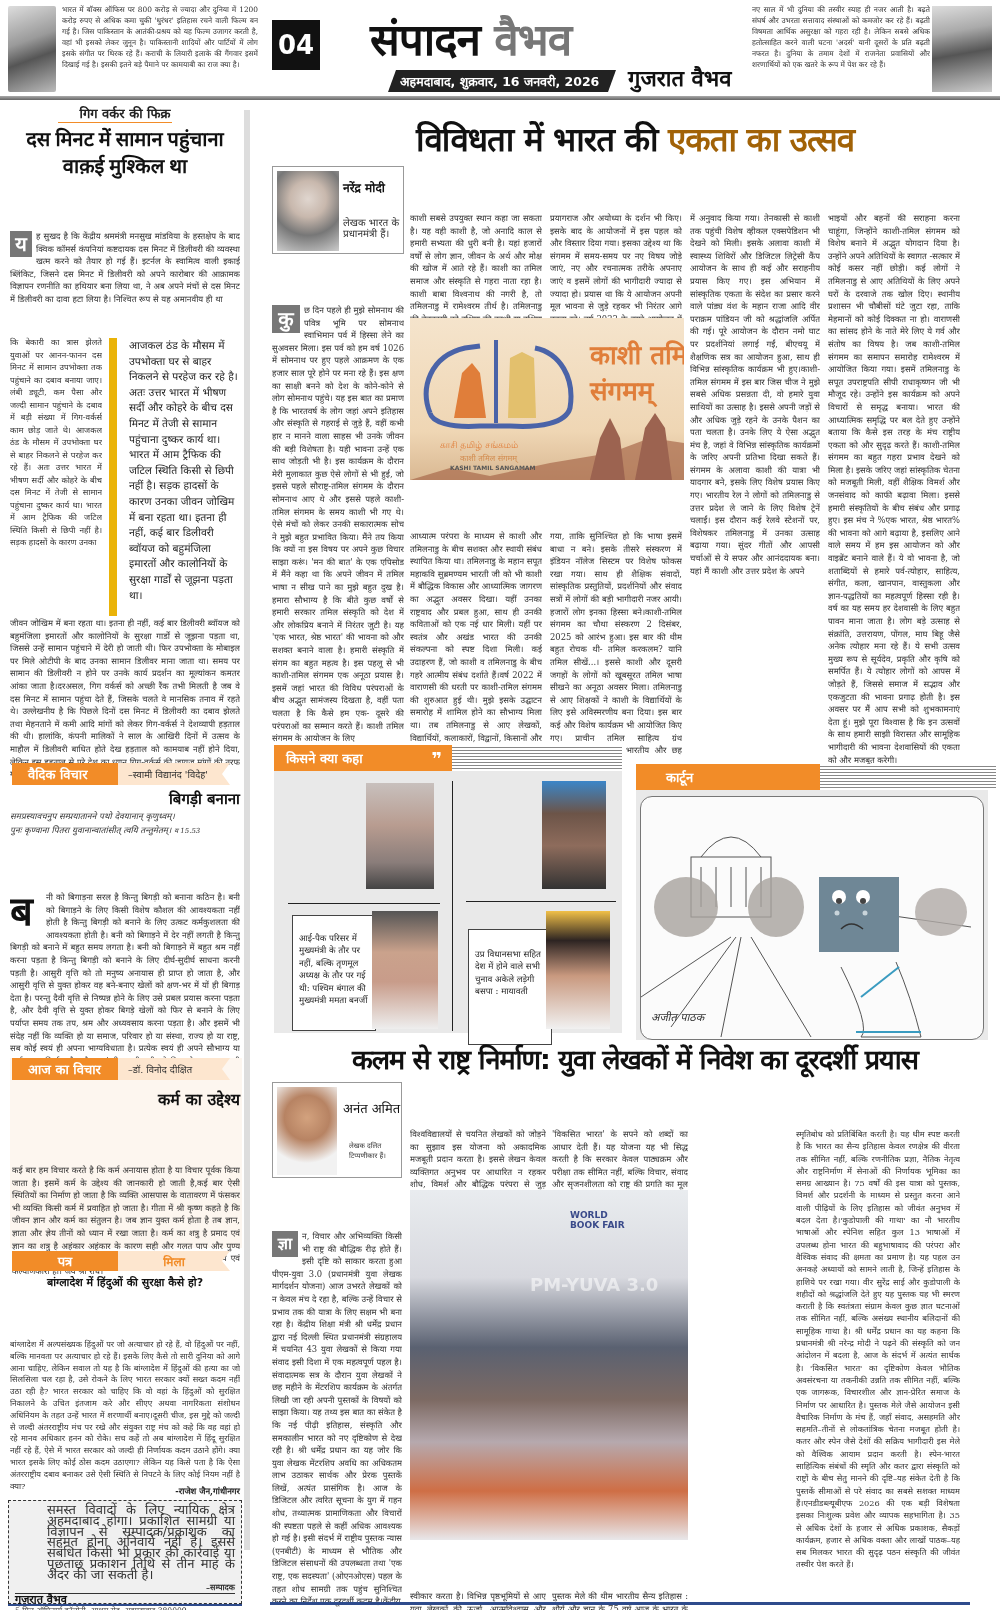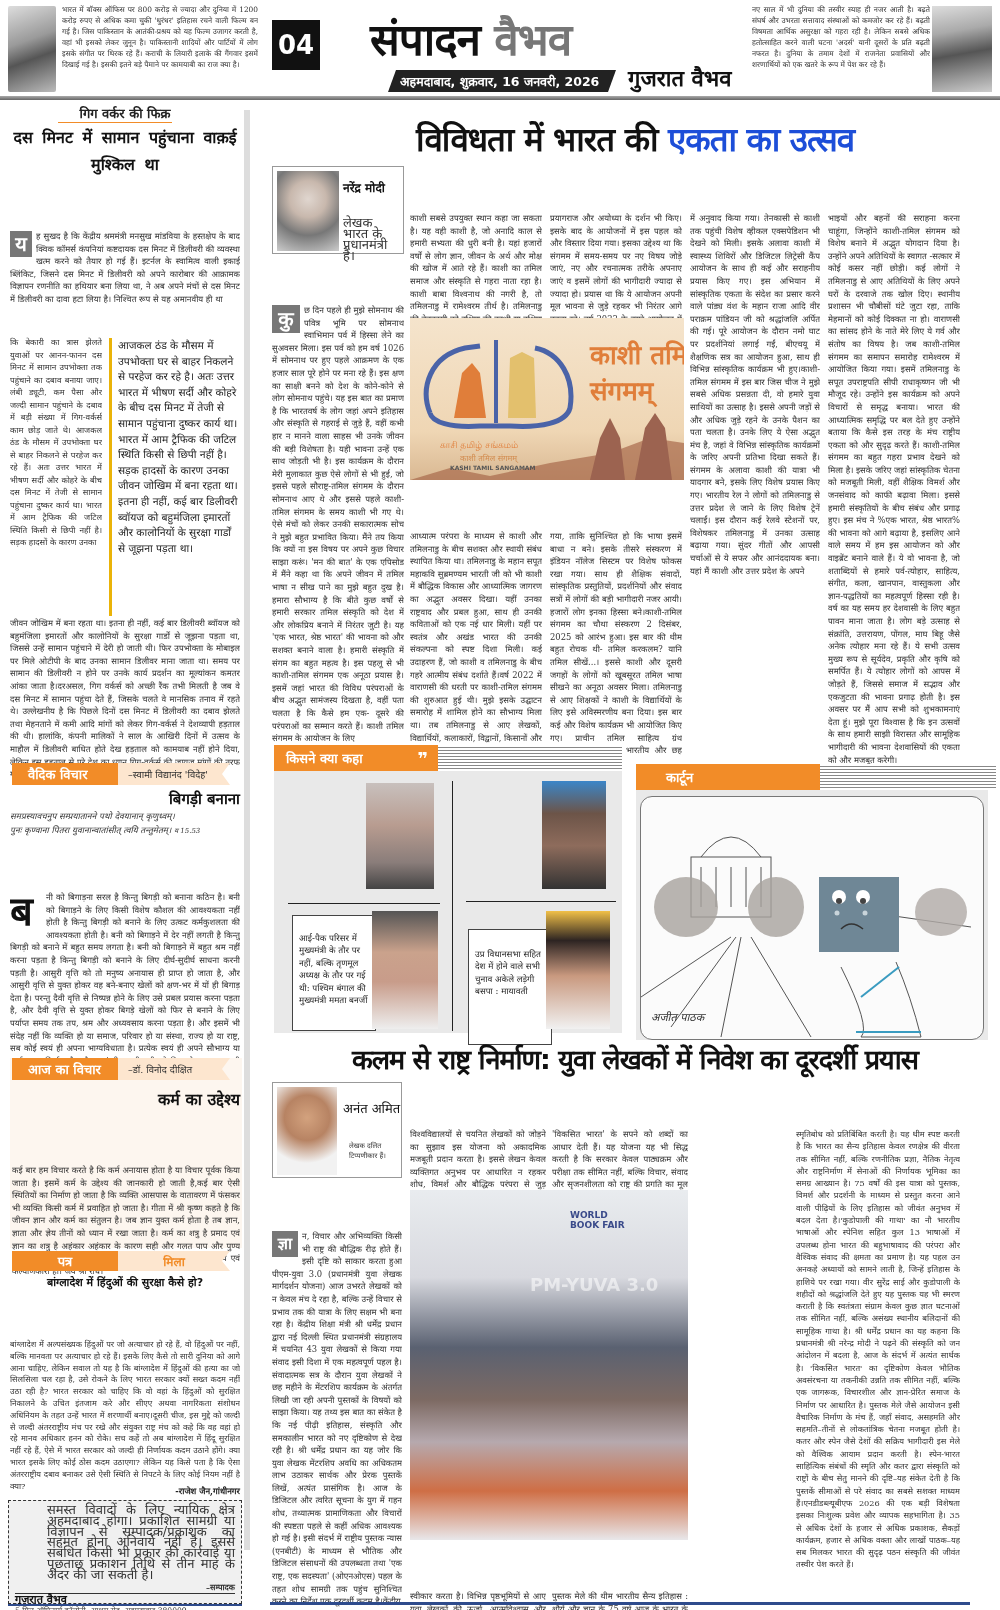--- a/index.html
+++ b/index.html
@@ -19,41 +19,41 @@
   .mh-title .a { color: #111; }
   .mh-title .b { color: #777; }
   .mh-date { position: absolute; left: 388px; top: 70px; width: 228px; height: 22px; background: #222; color: #fff;
              font-family: "DejaVu Sans", sans-serif; font-size: 12.5px; font-weight: bold; display: flex; align-items: center; padding-left: 12px;
              clip-path: polygon(8px 0, 100% 0, calc(100% - 8px) 100%, 0 100%); }
   .mh-brand { position: absolute; left: 628px; top: 62px; font-family: "DejaVu Sans", sans-serif; font-weight: bold; font-size: 22px; color: #111; }
   .mh-rule { position: absolute; left: 0; top: 96px; width: 1000px; height: 4px; background: linear-gradient(#aaa,#666); }
 
   
   .kicker { font-family: "DejaVu Sans", sans-serif; font-size: 13px; font-weight: bold; color: #222; text-align: center; }
-  .headline-l { font-family: Liberation Mono, monospace; font-weight: bold; font-size: 16px; line-height: 27px; text-align: center; color: #111; }
+  .headline-l { font-family: Liberation Serif, serif; font-weight: bold; font-size: 20px; line-height: 27px; text-align: center; color: #111; }
   .dropcap { float: left; background: #777; color: #fff; font-family: "DejaVu Sans", sans-serif; font-weight: bold;
              width: 22px; height: 26px; font-size: 20px; display: flex; align-items: center; justify-content: center; margin: 1px 4px 0 0; }
-  .pullquote { border-left: 3px solid #eab308; padding-left: 6px; font-family: "DejaVu Sans", sans-serif; font-size: 10.5px; line-height: 15.6px; color: #222; }
+  .pullquote { border-left: 8px solid #eab308; padding-left: 12px; font-family: "DejaVu Sans", sans-serif; font-size: 10.5px; line-height: 15.6px; color: #222; }
   .section-bar { display: flex; height: 22px; text-align: right; }
   .section-bar .lab { background: #f28c28; color: #fff; font-family: "DejaVu Sans", sans-serif; font-weight: bold; font-size: 13px; display: flex; align-items: center; padding-left: 16px; }
   .section-bar .by { background: #fde6cf; color: #333; font-family: "DejaVu Sans", sans-serif; font-size: 9.5px; display: flex; align-items: center; padding-left: 10px;
                      clip-path: polygon(0 0, 100% 0, calc(100% - 8px) 50%, 100% 100%, 0 100%); }
   .sub-head { font-family: "DejaVu Sans", sans-serif; font-weight: bold; font-size: 15px; text-align: right; color: #111; }
   .shloka { font-style: italic; font-size: 8.6px; line-height: 14px; color: #333; }
   .bigcap { float: left; font-family: "DejaVu Sans", sans-serif; font-weight: bold; font-size: 40px; line-height: 40px; width: 30px; margin-right: 6px; color: #111; }
   .rule-v { position: absolute; background: #aaa; width: 1px; }
 
   
   .main-head { position: absolute; left: 270px; top: 116px; width: 730px; text-align: center; font-family: "DejaVu Sans", sans-serif; font-weight: bold; font-size: 33px; letter-spacing: -1px; }
   .main-head .a { color: #111; }
-  .main-head .b { color: #1d4ed8; margin-top: 16px; }
+  .main-head .b { color: #a16207; margin-top: 16px; }
   .author-box { border: 1px solid #999; background: #fff; }
   .author-photo { background: radial-gradient(circle at 50% 35%, #e0d6cf 0%, #c8b8ad 30%, #777 60%, #ccc 100%); }
   .author-name { font-family: "DejaVu Sans", sans-serif; font-weight: bold; font-size: 12px; color: #111; }
-  .author-note { font-size: 13px; line-height: 11px; color: #333; }
+  .author-note { font-size: 10px; line-height: 11px; color: #333; }
   .kashi-img { background: linear-gradient(#f5e4cc, #efd6b4 70%, #d9b892); border: none; }
 
   
   .panel-head { display: flex; height: 26px; }
   .panel-head .lab { background: #f28c28; color: #fff; font-family: "DejaVu Sans", sans-serif; font-weight: bold; font-size: 13px; display: flex; align-items: center; padding-left: 12px; }
   .panel-head .lines { flex: 1; background: repeating-linear-gradient(#fff 0 2px, #888 2px 3px); }
   .quote-panel { background: #e9e9e9; }
   .bubble { position: absolute; background: #fff; border: 1px solid #444; font-size: 8.6px; line-height: 12.4px; color: #222; padding: 8px 6px; }
   .qphoto { position: absolute; }
   .cartoon { background: #fbfbfb; border: 1px solid #777; border-radius: 12px; overflow: hidden; }
@@ -173,21 +173,21 @@
   <div class="abs" style="left:180px;top:54px;font-family:'DejaVu Sans',sans-serif;font-weight:bold;font-size:26px;color:#e07e3a;">संगमम्</div>
   <div class="abs" style="left:30px;top:122px;font-size:9px;color:#e07e3a;font-family:'DejaVu Sans',sans-serif;">காசி தமிழ் சங்கமம்</div>
   <div class="abs" style="left:50px;top:134px;font-size:8px;color:#d28b4e;font-family:'DejaVu Sans',sans-serif;">काशी तमिल संगमम्</div>
   <div class="abs" style="left:40px;top:146px;font-size:6px;color:#555;font-family:'DejaVu Sans',sans-serif;font-weight:bold;">KASHI TAMIL SANGAMAM</div>
 </div>
 
 <div class="col txt" style="left:410px;top:484px;width:132px;height:244px;">आध्यात्म परंपरा के माध्यम से काशी और तमिलनाडु के बीच सशक्त और स्थायी संबंध स्थापित किया था। तमिलनाडु के महान सपूत महाकवि सुब्रमण्यम भारती जी को भी काशी में बौद्धिक विकास और आध्यात्मिक जागरण का अद्भुत अवसर दिखा। यहीं उनका राष्ट्रवाद और प्रबल हुआ, साथ ही उनकी कविताओं को एक नई धार मिली। यहीं पर स्वतंत्र और अखंड भारत की उनकी संकल्पना को स्पष्ट दिशा मिली। कई उदाहरण हैं, जो काशी व तमिलनाडु के बीच गहरे आत्मीय संबंध दर्शाते हैं।वर्ष 2022 में वाराणसी की धरती पर काशी-तमिल संगमम की शुरुआत हुई थी। मुझे इसके उद्घाटन समारोह में शामिल होने का सौभाग्य मिला था। तब तमिलनाडु से आए लेखकों, विद्यार्थियों, कलाकारों, विद्वानों, किसानों और अतिथियों ने काशी के साथ-साथ</div>
 <div class="col txt" style="left:550px;top:484px;width:132px;height:244px;">गया, ताकि सुनिश्चित हो कि भाषा इसमें बाधा न बने। इसके तीसरे संस्करण में इंडियन नॉलेज सिस्टम पर विशेष फोकस रखा गया। साथ ही शैक्षिक संवादों, सांस्कृतिक प्रस्तुतियों, प्रदर्शनियों और संवाद सत्रों में लोगों की बड़ी भागीदारी नजर आयी। हजारों लोग इनका हिस्सा बने।काशी-तमिल संगमम का चौथा संस्करण 2 दिसंबर, 2025 को आरंभ हुआ। इस बार की थीम बहुत रोचक थी- तमिल करकलम? यानि तमिल सीखें...। इससे काशी और दूसरी जगहों के लोगों को खूबसूरत तमिल भाषा सीखने का अनूठा अवसर मिला। तमिलनाडु से आए शिक्षकों ने काशी के विद्यार्थियों के लिए इसे अविस्मरणीय बना दिया। इस बार कई और विशेष कार्यक्रम भी आयोजित किए गए। प्राचीन तमिल साहित्य ग्रंथ तोलकाप्पियम का चार भारतीय और छह विदेशी भाषाओं</div>
 
 <div class="abs panel-head" style="left:274px;top:745px;width:348px;">
-  <div class="lab" style="width:164px;justify-content:space-between;padding-right:10px;">
+  <div class="lab" style="width:178px;justify-content:space-between;padding-right:10px;">
     <span>किसने क्या कहा</span>
     <span style="font-size:18px;">❞</span>
   </div>
   <div class="lines"></div>
 </div>
 <div class="abs quote-panel" style="left:274px;top:771px;width:348px;height:262px;">
   <div class="abs" style="left:178px;top:10px;width:1px;height:250px;background:#222;"></div>
   <div class="abs" style="left:14px;top:132px;width:152px;height:1px;background:#222;"></div>
   <div class="abs" style="left:192px;top:130px;width:150px;height:1px;background:#222;"></div>
 

